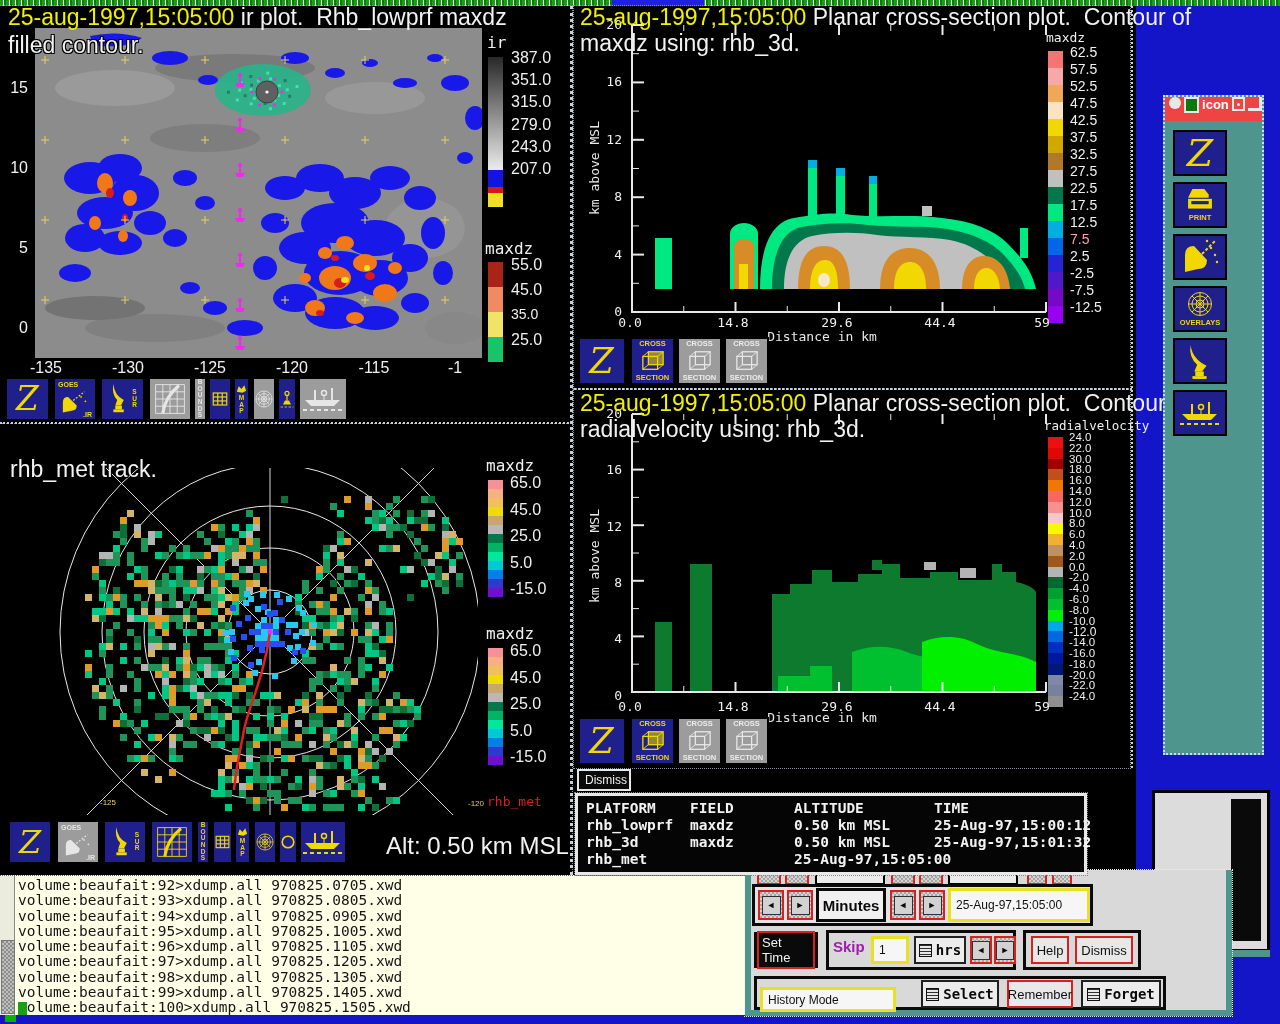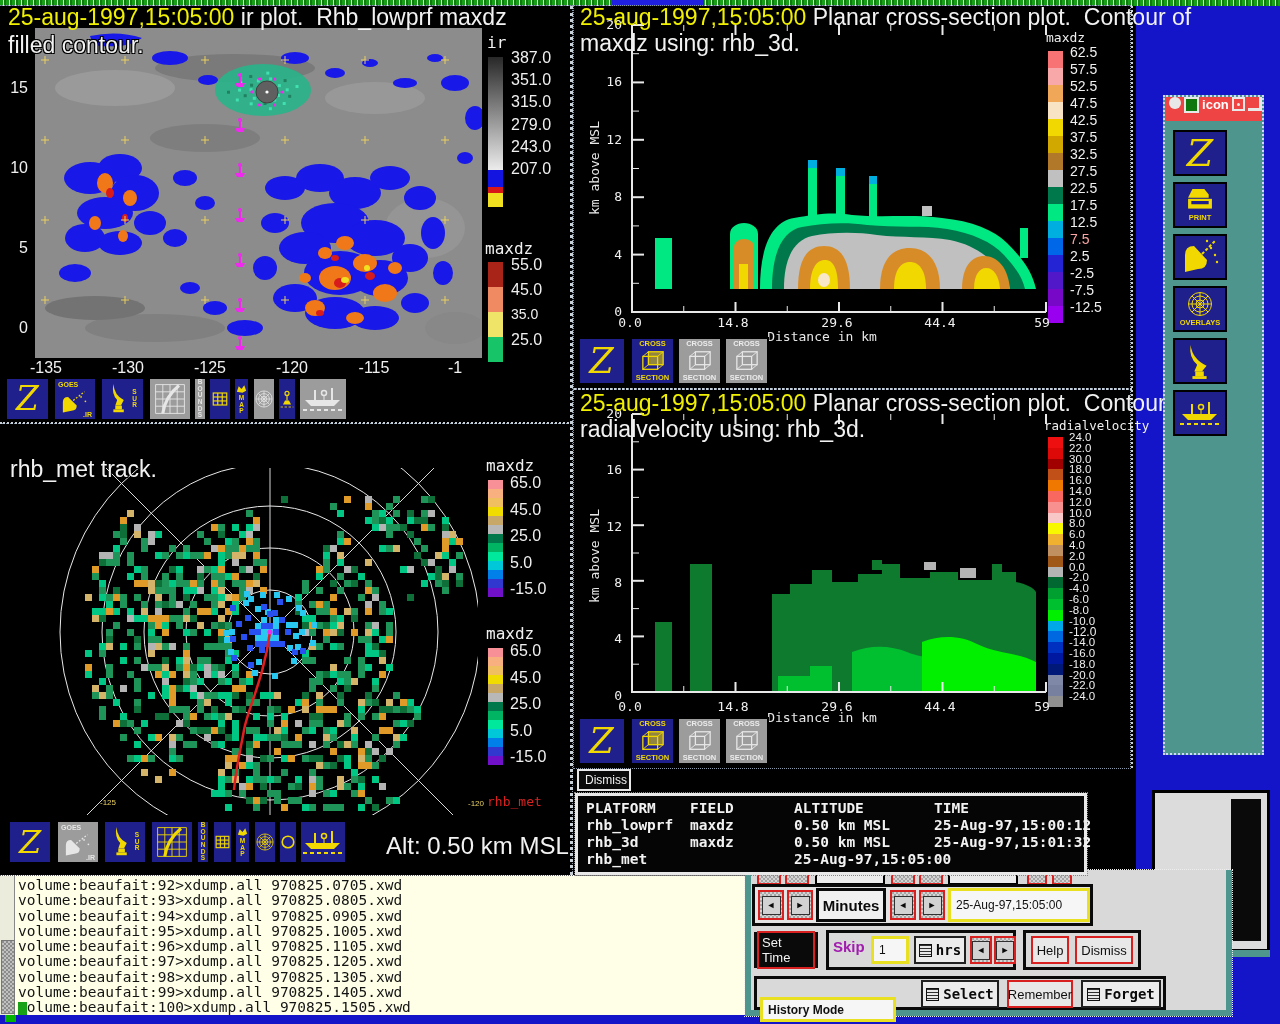--- a/index.html
+++ b/index.html
@@ -1216,21 +1216,21 @@
         <span>◄</span>
       </div>
     <div class="arrow-btn" style="left:243px;top:66px;width:22px;height:28px;">
         <span>►</span>
       </div>
     <div class="group-box" style="left:272px;top:60px;width:118px;height:40px;"></div>
     <div class="red-btn" style="left:280px;top:66px;width:38px;height:28px;">Help</div>
     <div class="red-btn" style="left:324px;top:66px;width:58px;height:28px;">Dismiss</div>
 
     <div class="group-box" style="left:3px;top:106px;width:412px;height:34px;"></div>
-    <div class="yellow-field" style="left:9px;top:127px;width:136px;height:25px;font-weight:bold;">History Mode</div>
+    <div class="yellow-field" style="left:9px;top:117px;width:136px;height:25px;">History Mode</div>
     <div class="mb-btn" style="left:170px;top:110px;width:78px;height:28px;">
         <span class="menu-ic"></span>
         <span>Select</span>
       </div>
     <div class="red-btn" style="left:256px;top:110px;width:66px;height:28px;">Remember</div>
     <div class="mb-btn" style="left:330px;top:110px;width:80px;height:28px;">
         <span class="menu-ic"></span>
         <span>Forget</span>
       </div>
   </div>

